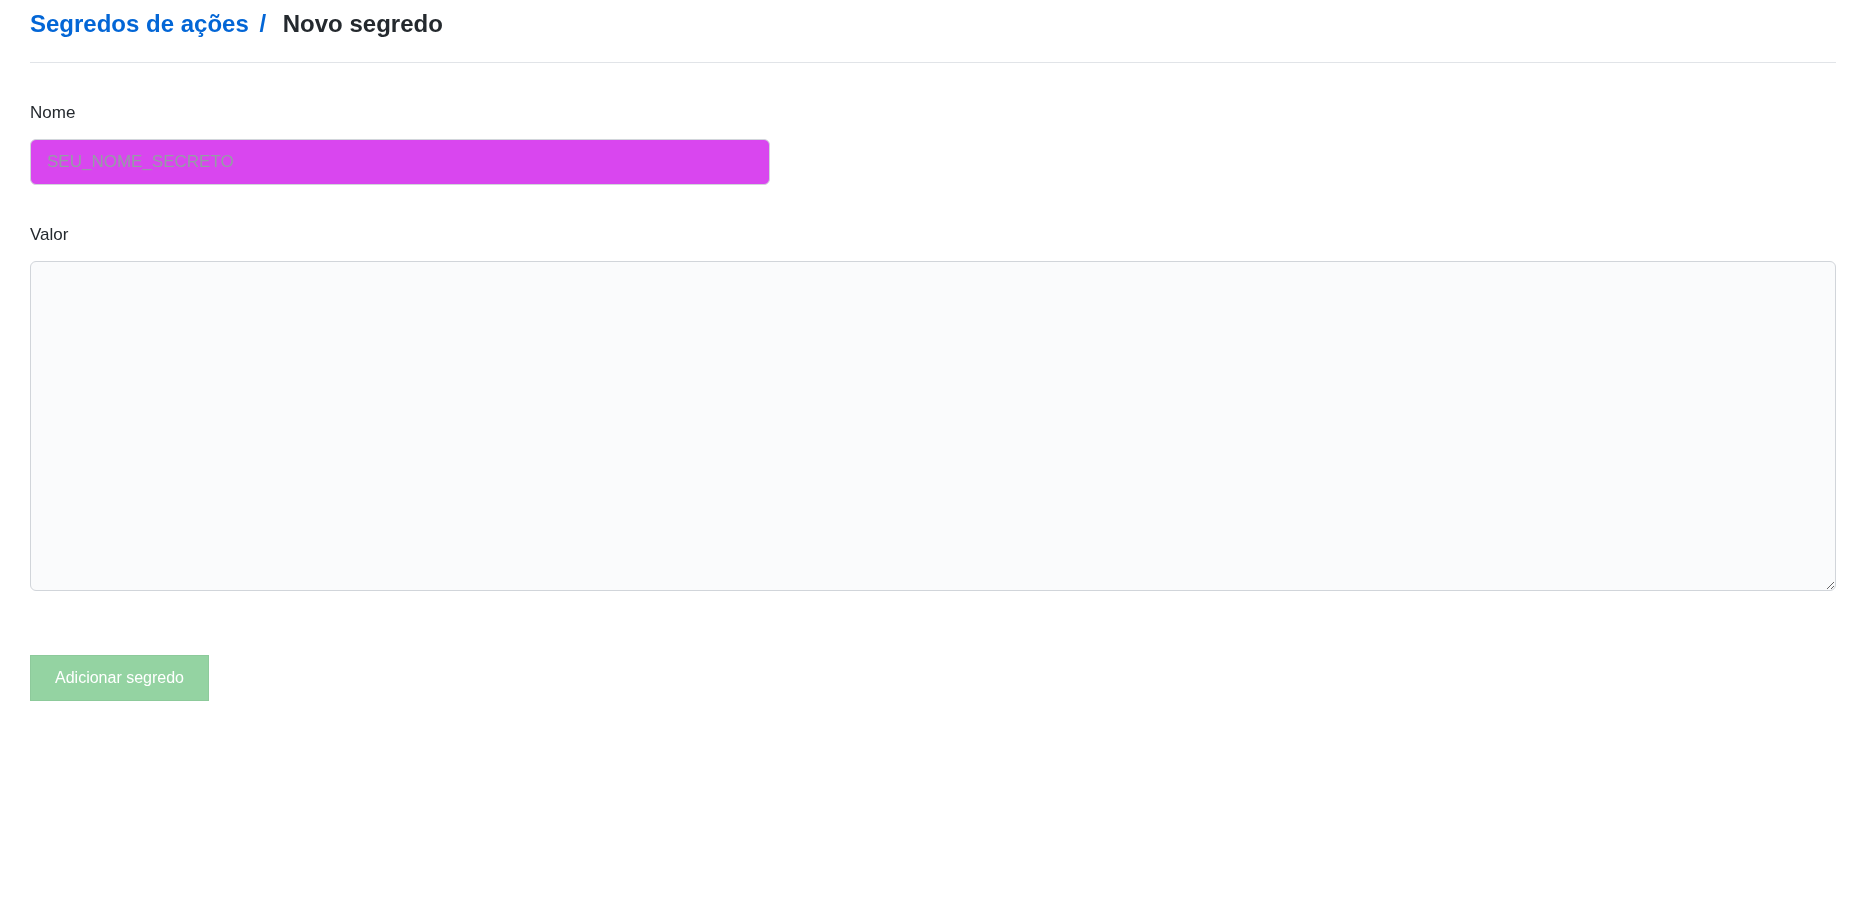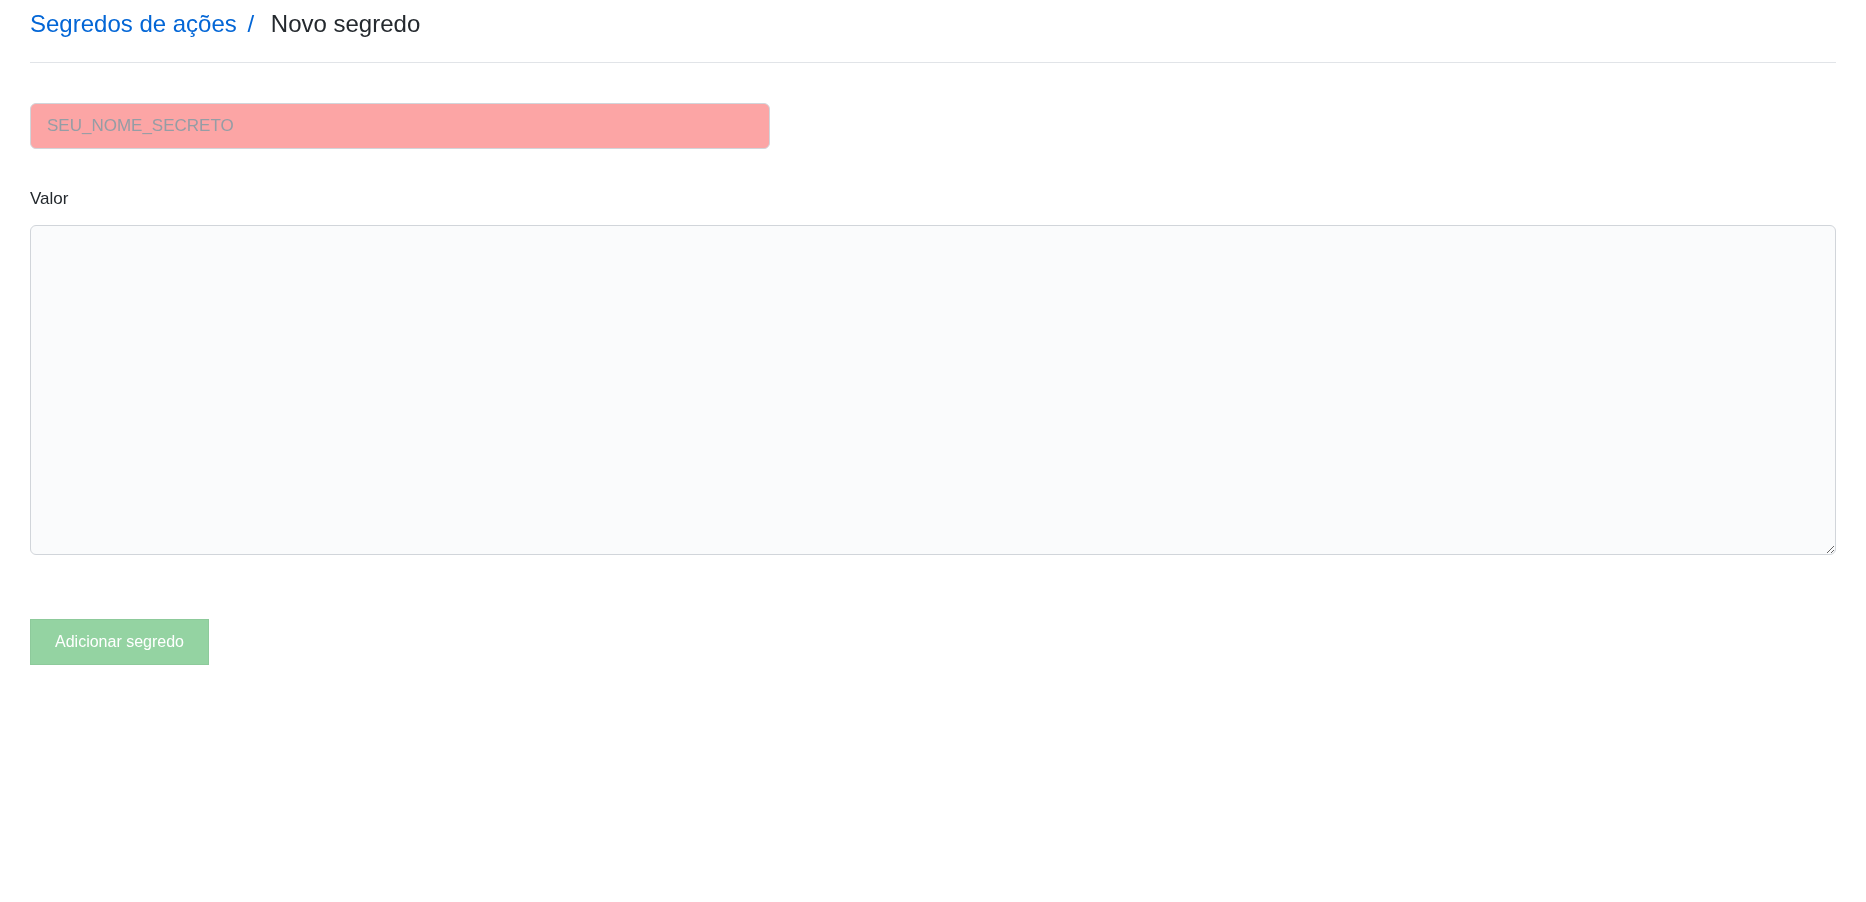--- a/index.html
+++ b/index.html
@@ -8,21 +8,21 @@
       box-sizing: border-box;
     }
     body {
       font-family: -apple-system, BlinkMacSystemFont, "Segoe UI", Helvetica, Arial, sans-serif;
       background: #ffffff;
       color: #24292e;
       padding: 10px 30px;
     }
     .breadcrumb {
       font-size: 24px;
-      font-weight: 400;
+      font-weight: 700;
       padding-bottom: 24px;
       border-bottom: 1px solid #e1e4e8;
       margin-bottom: 40px;
     }
     .breadcrumb-link {
       color: #0366d6;
       text-decoration: none;
       cursor: pointer;
     }
     .breadcrumb-separator {
@@ -43,21 +43,21 @@
       margin-bottom: 16px;
       font-weight: 400;
     }
     .form-input {
       width: 740px;
       max-width: 100%;
       padding: 10px 16px;
       font-size: 17px;
       line-height: 24px;
       color: #24292e;
-      background-color: #fca5a5;
+      background-color: #d946ef;
       border: 1px solid #d1d5da;
       border-radius: 6px;
       outline: none;
       font-family: inherit;
     }
     .form-input::placeholder {
       color: #959da5;
     }
     .form-textarea {
       width: 100%;
@@ -92,20 +92,21 @@
 
 
 
 <div class="breadcrumb">
   <a class="breadcrumb-link">Segredos de ações</a>
   <span class="breadcrumb-separator">/</span>
   <span class="breadcrumb-current">Novo segredo</span>
 </div>
 
 <div class="form-group">
+  <label class="form-label">Nome</label>
   <input type="text" class="form-input" placeholder="SEU_NOME_SECRETO" style="">
 </div>
 
 <div class="form-group">
   <label class="form-label">Valor</label>
   <textarea class="form-textarea" style=""></textarea>
 </div>
 
 <button class="btn-primary">Adicionar segredo</button>
 

